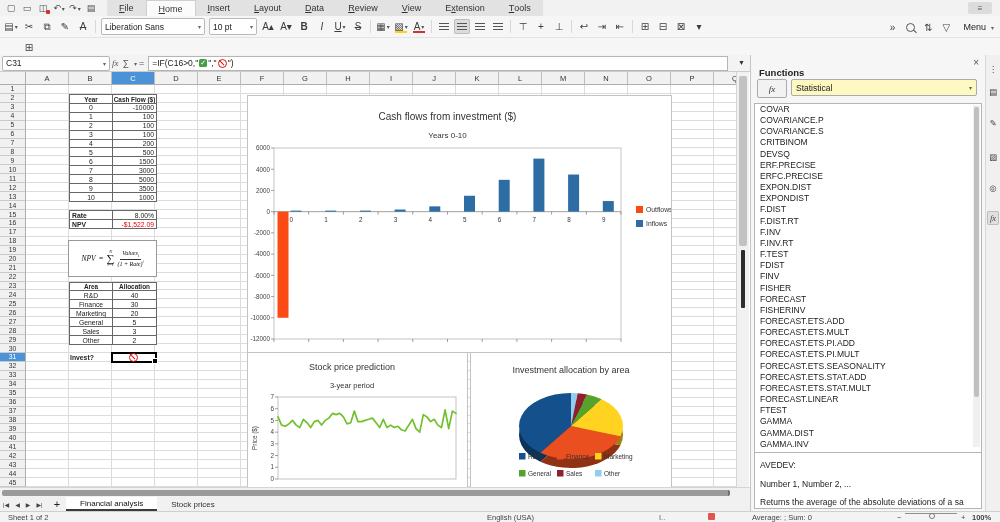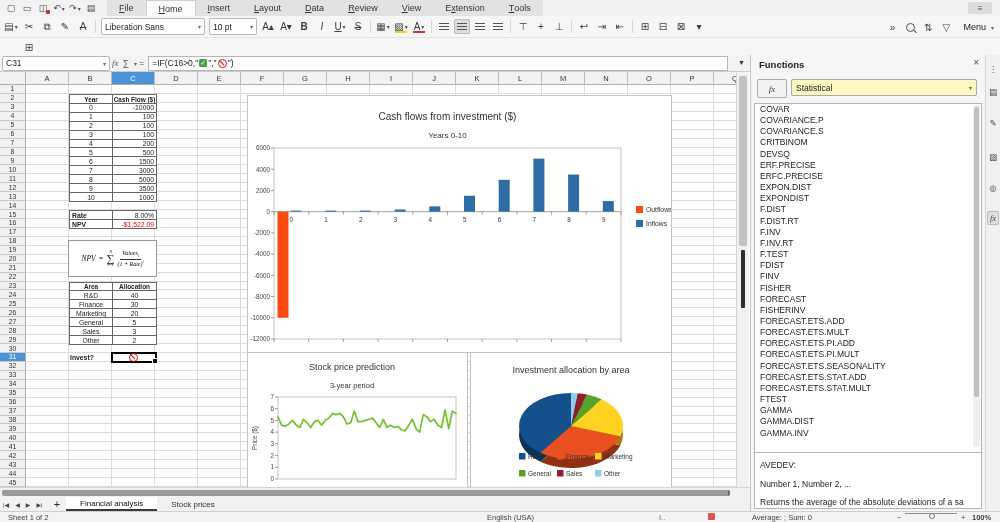--- a/index.html
+++ b/index.html
@@ -108,21 +108,21 @@
   
   #statusbar{position:absolute;left:0;top:511px;width:1000px;height:11px;background:#f3f3f3;border-top:1px solid #cfcfcf;box-sizing:border-box;font-size:7.5px;color:#444;}
   #statusbar .abs{top:1px;}
   #sb-insert{color:#666;} 
   #sb-modified{width:7px;height:7px;background:#e2554e;border-radius:1px;top:2px;}
   #zoomtrack{top:5px;width:52px;height:1px;background:#8f8f8f;}
   #zoomthumb{top:2px;width:6px;height:6px;border:1px solid #777;border-radius:50%;background:#fafafa;box-sizing:border-box;}
 
   
   #sidebar{position:absolute;left:750px;top:55px;width:235px;height:456px;background:#f6f6f6;border-left:1px solid #c4c4c4;box-sizing:border-box;}
-  #sb-title{position:absolute;left:8px;top:4px;font-size:9.5px;font-weight:bold;color:#222;}
+  #sb-title{position:absolute;left:8px;top:12px;font-size:9.5px;font-weight:bold;color:#222;}
   #sb-close{position:absolute;right:6px;top:2px;font-size:10px;color:#555;}
   #fx-btn{position:absolute;left:6px;top:24px;width:28px;height:17px;background:#f2f2f2;border:1px solid #ababab;border-radius:2px;
           display:flex;align-items:center;justify-content:center;font-family:"Liberation Serif","DejaVu Serif",serif;font-style:italic;font-size:9px;color:#333;}
   #cat-combo{position:absolute;left:40px;top:24px;width:186px;height:17px;background:#fef9c3;border:1px solid #ababab;border-radius:2px;
           display:flex;align-items:center;justify-content:space-between;font-size:8.5px;padding:0 4px;box-sizing:border-box;}
   #fn-list{position:absolute;left:3px;top:48px;width:228px;height:386px;background:#fff;border:1px solid #b5b5b5;box-sizing:border-box;overflow:hidden;}
   .fitem{height:11.16px;line-height:11.16px;padding-left:5px;font-size:8.5px;color:#1a1a1a;white-space:nowrap;overflow:hidden;}
   #fn-scroll{position:absolute;right:1px;top:1px;width:7px;height:342px;background:#f0f0f0;}
   #fn-thumb{position:absolute;left:1px;top:2px;width:5px;height:290px;background:#c0c0c0;border-radius:2px;}
   #fn-desc{position:absolute;left:3px;top:397px;width:228px;height:57px;background:#fff;border:1px solid #b5b5b5;box-sizing:border-box;
@@ -673,20 +673,21 @@
           <div class="fitem">FISHER</div>
           <div class="fitem">FORECAST</div>
           <div class="fitem">FISHERINV</div>
           <div class="fitem">FORECAST.ETS.ADD</div>
           <div class="fitem">FORECAST.ETS.MULT</div>
           <div class="fitem">FORECAST.ETS.PI.ADD</div>
           <div class="fitem">FORECAST.ETS.PI.MULT</div>
           <div class="fitem">FORECAST.ETS.SEASONALITY</div>
           <div class="fitem">FORECAST.ETS.STAT.ADD</div>
           <div class="fitem">FORECAST.ETS.STAT.MULT</div>
+          <div class="fitem">FORECAST.LINEAR</div>
           <div class="fitem">FTEST</div>
           <div class="fitem">GAMMA</div>
           <div class="fitem">GAMMA.DIST</div>
           <div class="fitem">GAMMA.INV</div>
         </div>
       <div id="fn-scroll">
         <div id="fn-thumb"></div>
       </div>
     </div>
     <div id="fn-desc">

